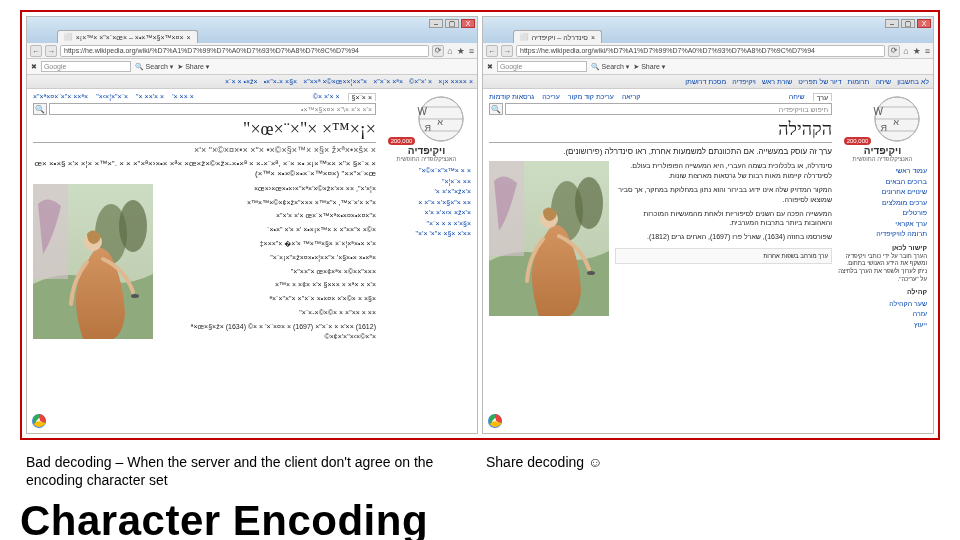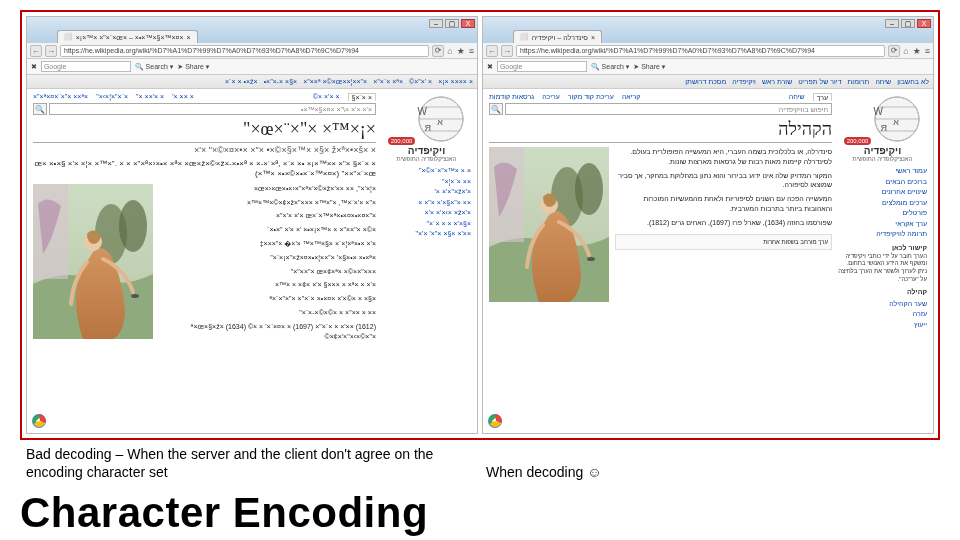--- a/index.html
+++ b/index.html
@@ -138,24 +138,23 @@
   .cinderella-svg { width:120px; height:155px; }
   .inner-tabs { display:flex; justify-content:flex-end; gap:8px; font-size:7px; margin-bottom:2px; direction:rtl;}
   .inner-tabs .grp { display:flex; gap:8px; }
   .inner-tabs span { color:#0645ad; white-space:nowrap;}
   .inner-tabs .active { background:#fff; padding:0 3px; border:1px solid #ccc; border-bottom:none; color:#222;}
   .search-ui { display:flex; direction:rtl; margin-bottom:4px; gap:2px; }
   .search-ui .sbox { flex:1; height:12px; border:1px solid #aaa; font-size:7px; padding:0 3px; display:flex; align-items:center; color:#888;}
   .search-ui .sicon { width:14px; height:12px; border:1px solid #aaa; display:flex;align-items:center;justify-content:center;background:#f4f4f4;}
   .captions {
     display:flex;
-    margin-top:6px;
+    margin-top:14px;
     font-size:14px;
     line-height:1.25;
-    align-items:flex-end;
   }
   .captions > div { flex:1; padding:0 6px; }
   .main-title {
     text-align:left;
     font-size:42px;
     font-weight:bold;
     margin-top:8px;
     font-family: Verdana, Arial, sans-serif;
     letter-spacing:0.5px;
   }
@@ -392,20 +391,21 @@
             <span>עריכת קוד מקור</span>
             <span>עריכה</span>
             <span>גרסאות קודמות</span>
           </div>
         </div>
         <div class="search-ui">
           <div class="sbox">חיפוש בוויקיפדיה</div>
           <div class="sicon">🔍</div>
         </div>
         <div class="page-title">הקהילה</div>
+        <div class="lead">ערך זה עוסק במעשייה. אם התכוונתם למשמעות אחרת, ראו סינדרלה (פירושונים).</div>
         <div class="article-row">
           <div class="article-text">
             <p>סינדרלה, או בלכלוכית בשמה העברי, היא המעשייה הפופולרית בעולם. לסינדרלה קיימות מאות רבות של גרסאות מארצות שונות.</p>
             <p>המקור המדויק שלה אינו ידוע בבירור והוא נתון במחלוקת במחקר, אך סביר שמוצאו לסיפורה.</p>
             <p>המעשייה הפכה עם השנים לסיפוריות ולאחת מהמעשיות המוכרות והאהובות ביותר בתרבות המערבית.</p>
             <p>שפורסמו בחוזה (1634), שארל פרו (1697), האחים גרים (1812).</p>
             <div class="langbox">ערך מורחב בשפות אחרות</div>
           </div>
           <div class="article-img">
             <svg class="cinderella-svg" viewBox="0 0 120 155">
@@ -423,16 +423,16 @@
           <path d="M14.5 10 A7 7 0 0 1 2.5 11 L7 8 Z" fill="#fbbc05"></path>
           <path d="M2.5 11 A7 7 0 0 1 8 1 L8 5 Z" fill="#34a853"></path>
         </svg>
     </div>
   </div>
 
 </div>
 
 <div class="captions">
   <div>Bad decoding – When the server and the client don't agree on the encoding character set</div>
-  <div><span class="smiley">When decoding ☺</span></div>
+  <div><span class="smiley">Share decoding ☺</span></div>
 </div>
 
 <div class="main-title">Character Encoding</div>
 
 </body></html>

